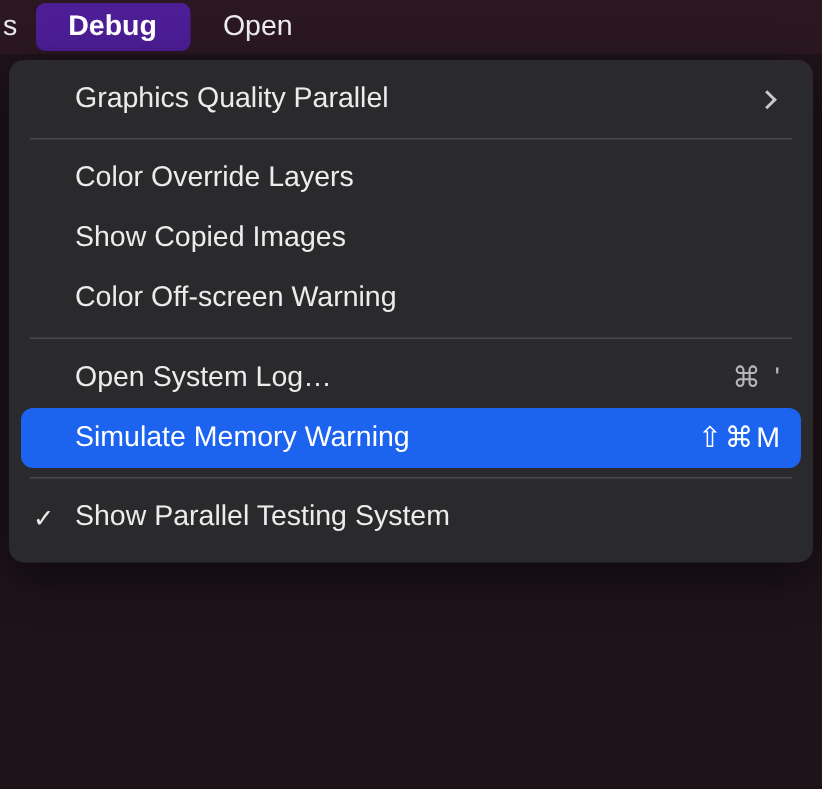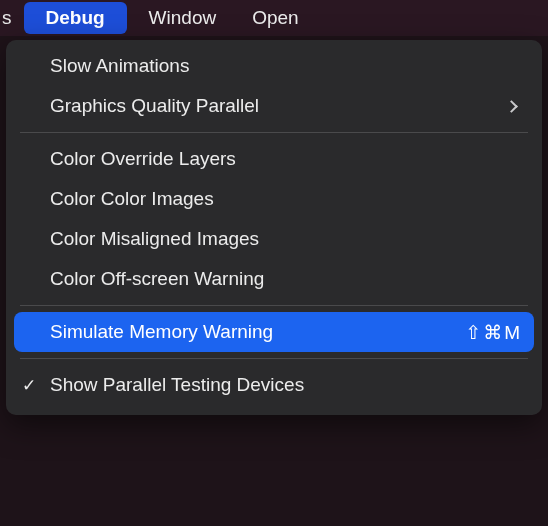--- a/index.html
+++ b/index.html
@@ -27,21 +27,21 @@
     align-items: center;
   }
   .menubar-item {
     color: #ececec;
     padding: 0 18px;
     height: 36px;
     display: flex;
     align-items: center;
   }
   .menubar-item.active {
-    background: #1d4ed8;
+    background: #4c1d95;
     border-radius: 6px;
     margin: 0 4px;
     padding: 0 22px;
     height: 32px;
     font-weight: 600;
     color: #fff;
   }
   .dropdown {
     position: absolute;
     left: 6px;
@@ -95,56 +95,53 @@
     transform: rotate(45deg);
     margin-right: 6px;
   }
 </style>
 </head>
 <body>
 
 <div class="menubar">
   <span class="menubar-frag">s</span>
   <span class="menubar-item active">Debug</span>
-  <span class="menubar-item">Window</span>
   <span class="menubar-item">Open</span>
 </div>
 
 <div class="dropdown">
 
-  <div class="menu-item">
-    <span class="label">Slow Animations</span>
-  </div>
   <div class="menu-item">
     <span class="label">Graphics Quality Parallel</span>
     <span class="chevron"></span>
   </div>
 
   <div class="sep"></div>
 
   <div class="menu-item">
     <span class="label">Color Override Layers</span>
   </div>
   <div class="menu-item">
-    <span class="label">Color Color Images</span>
-  </div>
-  <div class="menu-item">
-    <span class="label">Color Misaligned Images</span>
+    <span class="label">Show Copied Images</span>
   </div>
   <div class="menu-item">
     <span class="label">Color Off-screen Warning</span>
   </div>
 
   <div class="sep"></div>
 
+  <div class="menu-item">
+    <span class="label">Open System Log…</span>
+    <span class="shortcut">⌘ '</span>
+  </div>
   <div class="menu-item highlight">
     <span class="label">Simulate Memory Warning</span>
     <span class="shortcut">⇧⌘M</span>
   </div>
 
   <div class="sep"></div>
 
   <div class="menu-item">
     <span class="check">✓</span>
-    <span class="label">Show Parallel Testing Devices</span>
+    <span class="label">Show Parallel Testing System</span>
   </div>
 
 </div>
 
 </body></html>

